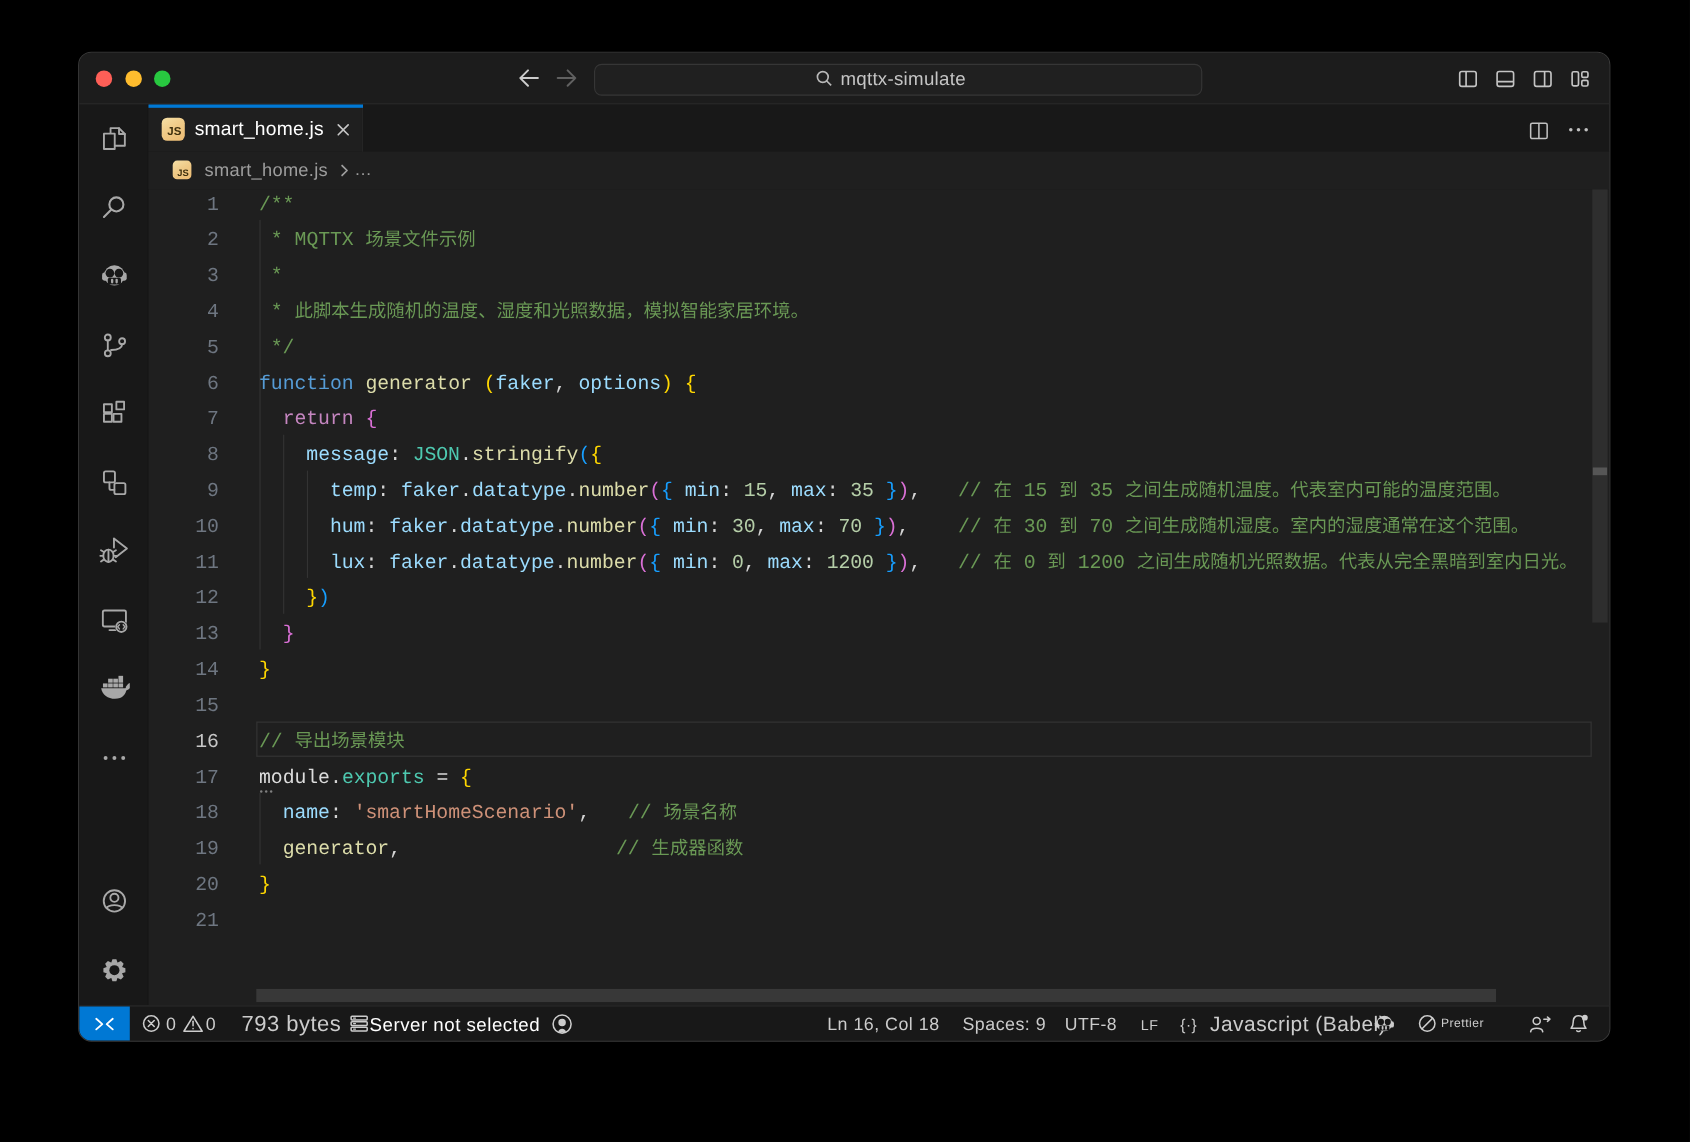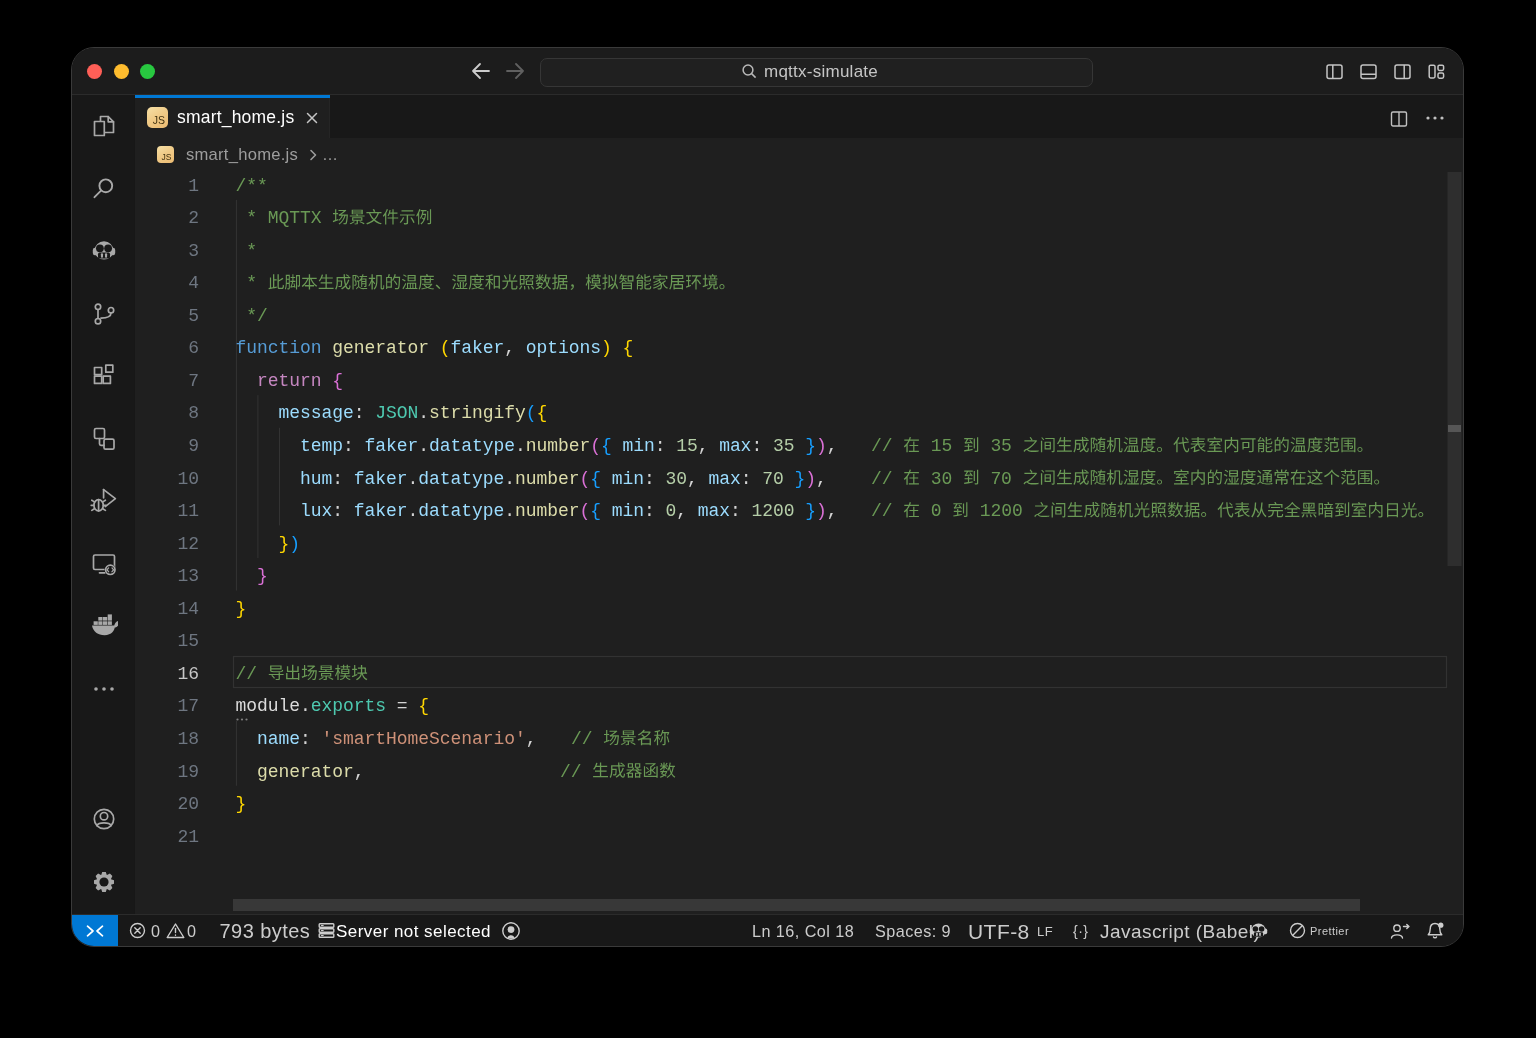--- a/index.html
+++ b/index.html
@@ -1,21 +1,21 @@
 <!DOCTYPE html>
 <html><head><meta charset="utf-8"><style>
 *{margin:0;padding:0;box-sizing:border-box}
 html,body{width:1536px;height:1038px;background:#000;overflow:hidden;font-family:"Liberation Sans",sans-serif}
-#win{position:absolute;left:72px;top:48px;width:1391px;height:898px;background:#1f1f1f;border-radius:22px;overflow:hidden;outline:1px solid #3a3a3a}
+#win{position:absolute;left:72px;top:48px;width:1391px;height:898px;background:#1f1f1f;border-radius:11px;overflow:hidden;outline:1px solid #3a3a3a}
 #title{position:absolute;left:0;top:0;width:1391px;height:46.5px;background:#1c1c1c;border-bottom:1px solid #2b2b2b}
 #abar{position:absolute;left:0;top:46.5px;width:63px;height:819px;background:#181818;border-right:1px solid #171717}
 #tabs{position:absolute;left:63px;top:46.5px;width:1328px;height:43.5px;background:#181818}
 #bcrumb{position:absolute;left:63px;top:90px;width:1328px;height:34px;background:#1f1f1f}
 #status{position:absolute;left:0;top:865.5px;width:1391px;height:32.5px;background:#181818;border-top:1px solid #2b2b2b}
-.jsbadge{position:absolute;background:linear-gradient(150deg,#f6e0a6 0%,#f0cb88 45%,#ecbb72 100%);color:#40310f;font-weight:normal;font-family:"Liberation Sans",sans-serif;display:flex;align-items:flex-end;justify-content:flex-end;padding:0 2.5px 1.5px 0}
+.jsbadge{position:absolute;background:linear-gradient(150deg,#f6e0a6 0%,#f0cb88 45%,#ecbb72 100%);color:#40310f;font-weight:bold;font-family:"Liberation Sans",sans-serif;display:flex;align-items:flex-end;justify-content:flex-end;padding:0 2.5px 1.5px 0}
 svg text{font-family:"Liberation Mono",monospace;font-size:18px}
 </style></head>
 <body>
 <div id="win">
 <div id="title">
       <div style="position:absolute;left:14.6px;top:16.2px;width:15.2px;height:15.2px;border-radius:50%;background:#fe5f57"></div>
       <div style="position:absolute;left:41.7px;top:16.2px;width:15.2px;height:15.2px;border-radius:50%;background:#febc2e"></div>
       <div style="position:absolute;left:67.7px;top:16.2px;width:15.2px;height:15.2px;border-radius:50%;background:#28c840"></div>
       <svg width="24" height="20" viewBox="0 0 24 20" style="position:absolute;left:397px;top:13px" fill="none" stroke="#cccccc" stroke-width="1.8" stroke-linecap="round" stroke-linejoin="round">
         <path d="M11 3 L4 10 L11 17 M4 10 H20"></path>
@@ -521,21 +521,21 @@
         <path d="M3.4 3.5 H5.2 M3.4 8.5 H5.2 M3.4 13.5 H5.2" stroke-width="1.1"></path>
       </svg>
       <div style="position:absolute;left:264.0px;top:0;height:32.5px;line-height:33px;font-size:17px;letter-spacing:0.45px;color:#ffffff;white-space:pre">Server not selected</div>
       <svg width="20" height="20" viewBox="0 0 20 20" style="position:absolute;left:429.0px;top:6.2px" fill="none" stroke="#cccccc" stroke-width="1.4" stroke-linecap="round" stroke-linejoin="round">
         <circle cx="10" cy="10" r="8.2"></circle>
         <path d="M6.5 17.5 C6.5 13 13.5 13 13.5 17.5" fill="#cccccc" stroke="none"></path>
         <circle cx="10" cy="8.6" r="3.4" fill="#cccccc" stroke="none"></circle>
       </svg>
       <div style="position:absolute;left:680.0px;top:0;height:32.5px;line-height:33px;font-size:16.2px;letter-spacing:0.45px;color:#cccccc;white-space:pre">Ln 16, Col 18</div>
       <div style="position:absolute;left:803.0px;top:0;height:32.5px;line-height:33px;font-size:16.2px;letter-spacing:0.45px;color:#cccccc;white-space:pre">Spaces: 9</div>
-      <div style="position:absolute;left:896.0px;top:0;height:32.5px;line-height:33px;font-size:21px;letter-spacing:0.45px;color:#cccccc;white-space:pre">UTF-8</div>
+      <div style="position:absolute;left:896.0px;top:0;height:32.5px;line-height:33px;font-size:16px;letter-spacing:0.45px;color:#cccccc;white-space:pre">UTF-8</div>
       <div style="position:absolute;left:965.0px;top:0;height:32.5px;line-height:33px;font-size:13px;letter-spacing:0.45px;color:#cccccc;white-space:pre">LF</div>
       <div style="position:absolute;left:1001.0px;top:0;height:32.5px;line-height:33px;font-size:14px;letter-spacing:0.45px;color:#cccccc;white-space:pre">{·}</div>
       <div style="position:absolute;left:1028.0px;top:0;height:32.5px;line-height:33px;font-size:19px;letter-spacing:0.45px;color:#cccccc;white-space:pre">Javascript (Babel)</div>
       <svg width="21" height="19" viewBox="0 0 21 19" style="position:absolute;left:1175.5px;top:6.7px" fill="none" stroke="#cccccc" stroke-width="1.4" stroke-linecap="round" stroke-linejoin="round">
         <g stroke="none" fill="#cccccc">
           <rect x="1.8" y="7.4" width="17.4" height="5.8" rx="1.8"></rect>
           <ellipse cx="10.5" cy="9.5" rx="7.2" ry="7"></ellipse>
         </g>
         <g stroke="none" fill="#181818">
           <circle cx="7.4" cy="8" r="2.8"></circle>

